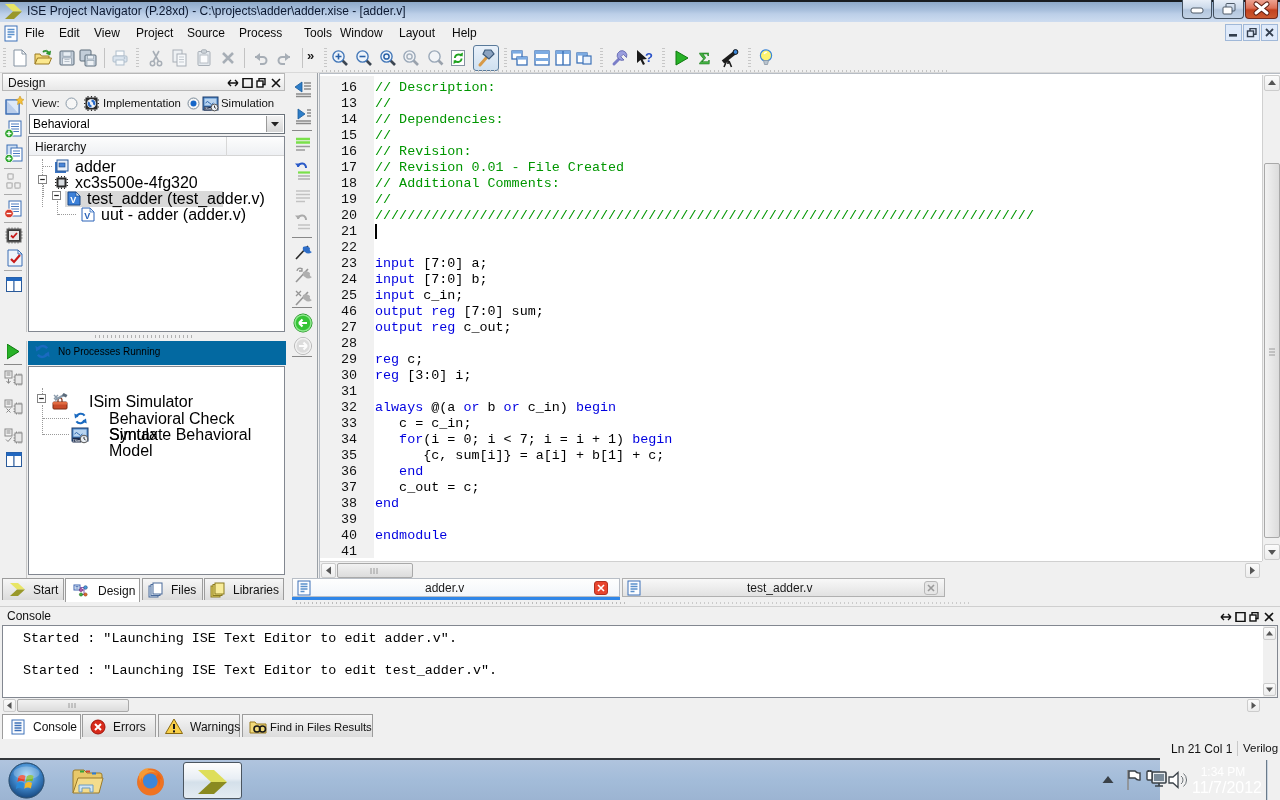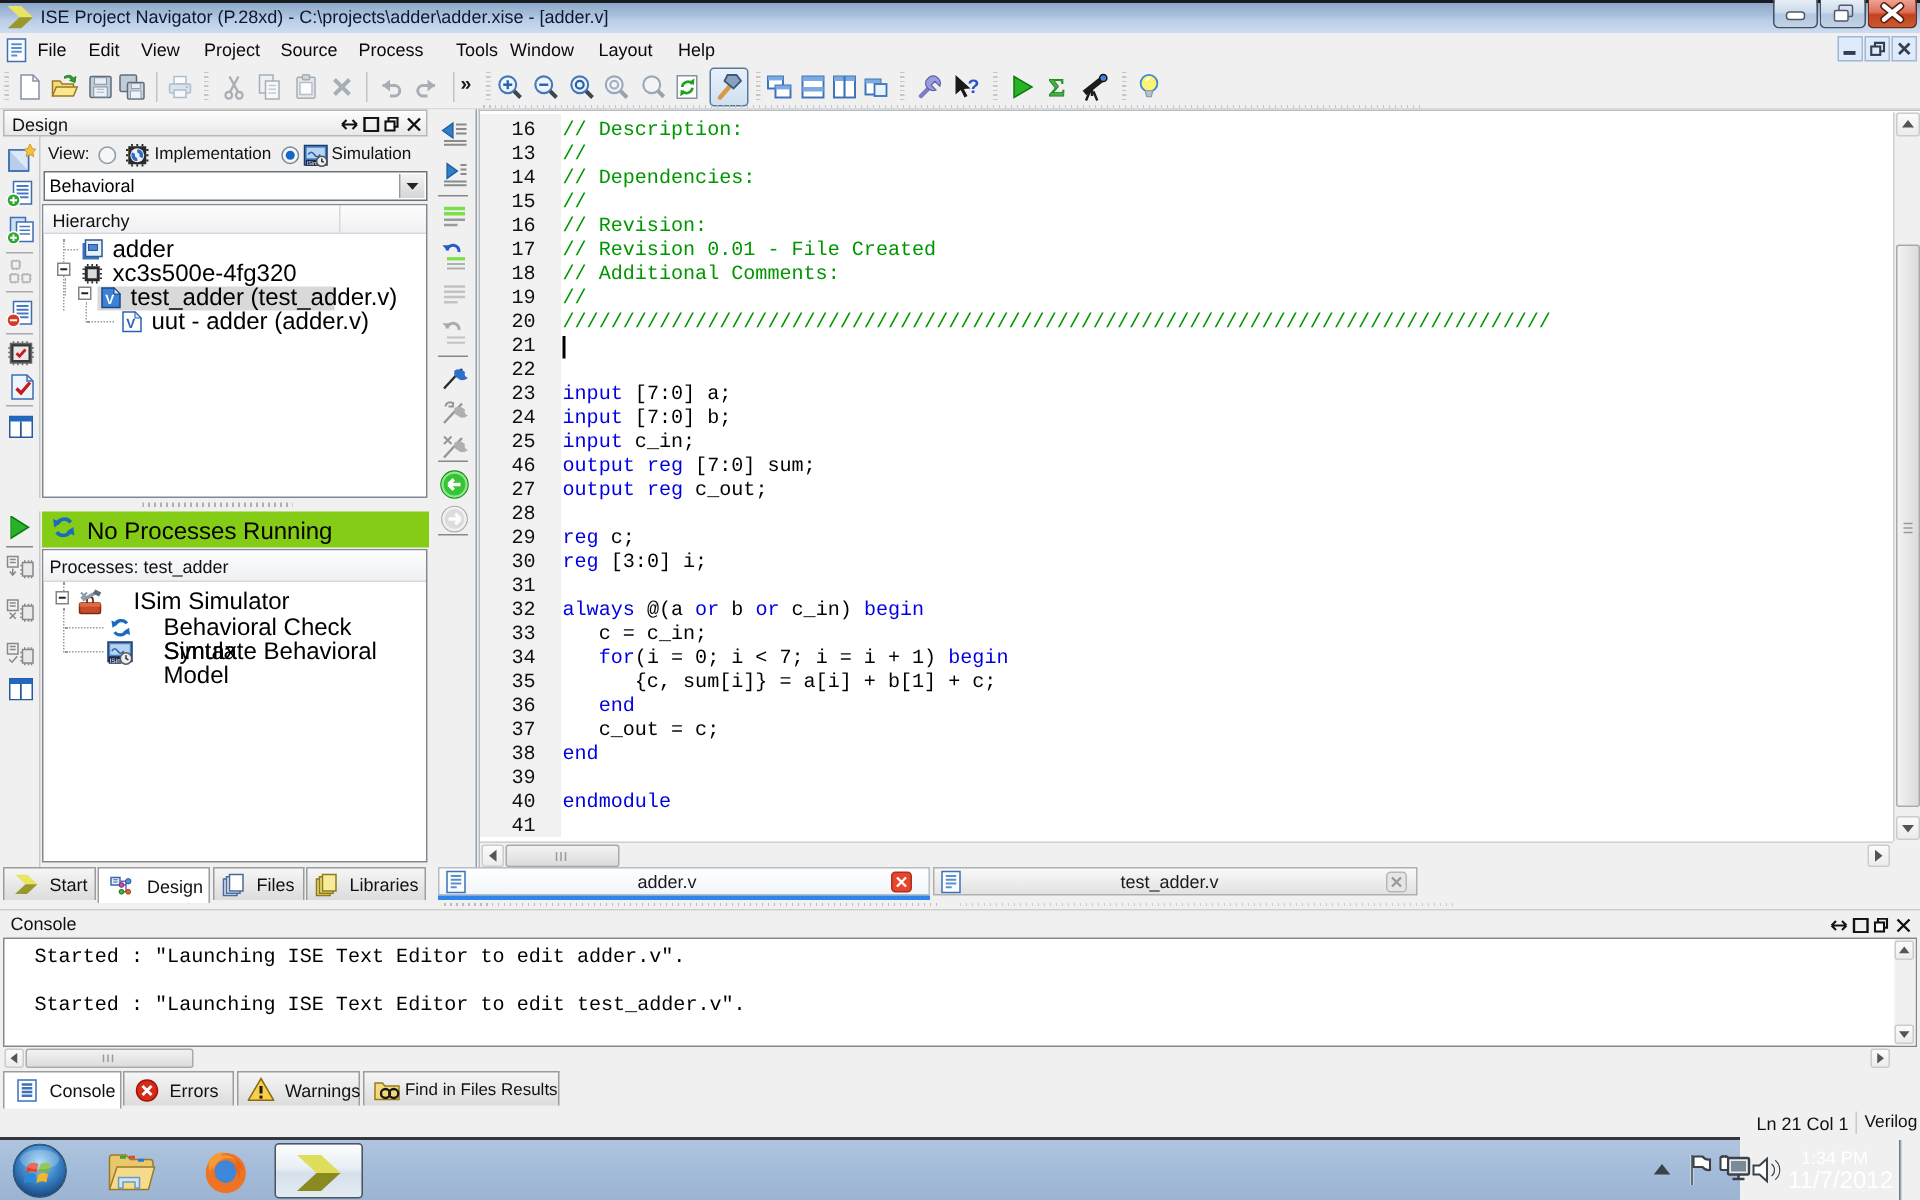--- a/index.html
+++ b/index.html
@@ -51,21 +51,21 @@
     border:1px solid #828790; }
   #hierhdr { left:0; top:0; width:255px; height:19px;
     background:linear-gradient(180deg,#fdfdfd,#eef0f3); border-bottom:1px solid #d5d5d5;
     font-size:12px; color:#111; }
   .trow { position:absolute; font-size:16px; color:#000; height:16px; line-height:16px; }
 
   
   #split1 { left:0; top:332px; width:286px; height:9px; background:#f0f0f0; }
 
   
-  #procrow { left:28px; top:341px; width:258px; height:24px; background:#84cc16; font-size:16px; }
+  #procrow { left:28px; top:341px; width:258px; height:24px; background:#0369a1; font-size:10px; }
   #procbox { left:28px; top:366px; width:257px; height:209px; background:#fff;
     border:1px solid #828790; }
   #prochdr { left:0; top:0; width:255px; height:21px;
     background:linear-gradient(180deg,#fdfdfd,#eef0f3); border-bottom:1px solid #d5d5d5;
     font-size:12px; color:#111; }
 
   
   .ptab { position:absolute; top:578px; height:22px; font-size:12px; color:#111;
     background:linear-gradient(180deg,#f6f6f6,#dcdcdc); border:1px solid #9c9c9c;
     border-bottom:none; }
@@ -599,23 +599,20 @@
 <div class="abs" id="procrow">
   <svg class="abs" style="left:6px;top:2px" width="17" height="17">
       <path d="M13.2 5.2 a5.5 5.5 0 0 0 -9.5 1.4" fill="none" stroke="#1a6ac0" stroke-width="2.4"></path>
       <polygon points="2.2,8.6 1.4,3 6.8,5.4" fill="#1a6ac0"></polygon>
       <path d="M3.8 11.8 a5.5 5.5 0 0 0 9.5 -1.4" fill="none" stroke="#1a6ac0" stroke-width="2.4"></path>
       <polygon points="14.8,8.4 15.6,14 10.2,11.6" fill="#1a6ac0"></polygon>
     </svg>
   <span class="abs" style="left:30px;top:5px">No Processes Running</span>
 </div>
 <div class="abs" id="procbox">
-  <div class="abs" id="prochdr">
-      <span style="position:absolute;left:4px;top:4px;">Processes: test_adder</span>
-    </div>
   <div class="abs" style="left:8px;top:27px;width:9px;height:9px;background:#fff;border:1px solid #848484">
       <svg width="7" height="7">
         <path d="M1.2 3.5 h4.6" stroke="#222" stroke-width="1.2"></path>
       </svg>
     </div>
   <div class="abs" style="left:13px;top:21px;width:1px;height:6px;border-left:1px dotted #9a9a9a"></div>
   <svg class="abs" style="left:22px;top:25px" width="20" height="19">
       <rect x="2" y="10" width="14" height="7" rx="1" fill="#c84a28" stroke="#7a2a10"></rect>
       <rect x="2" y="10" width="14" height="2.5" fill="#e06a40"></rect>
       <path d="M7 10 v-2 a2 2 0 0 1 4 0 v2" fill="none" stroke="#7a2a10" stroke-width="1.2"></path>

